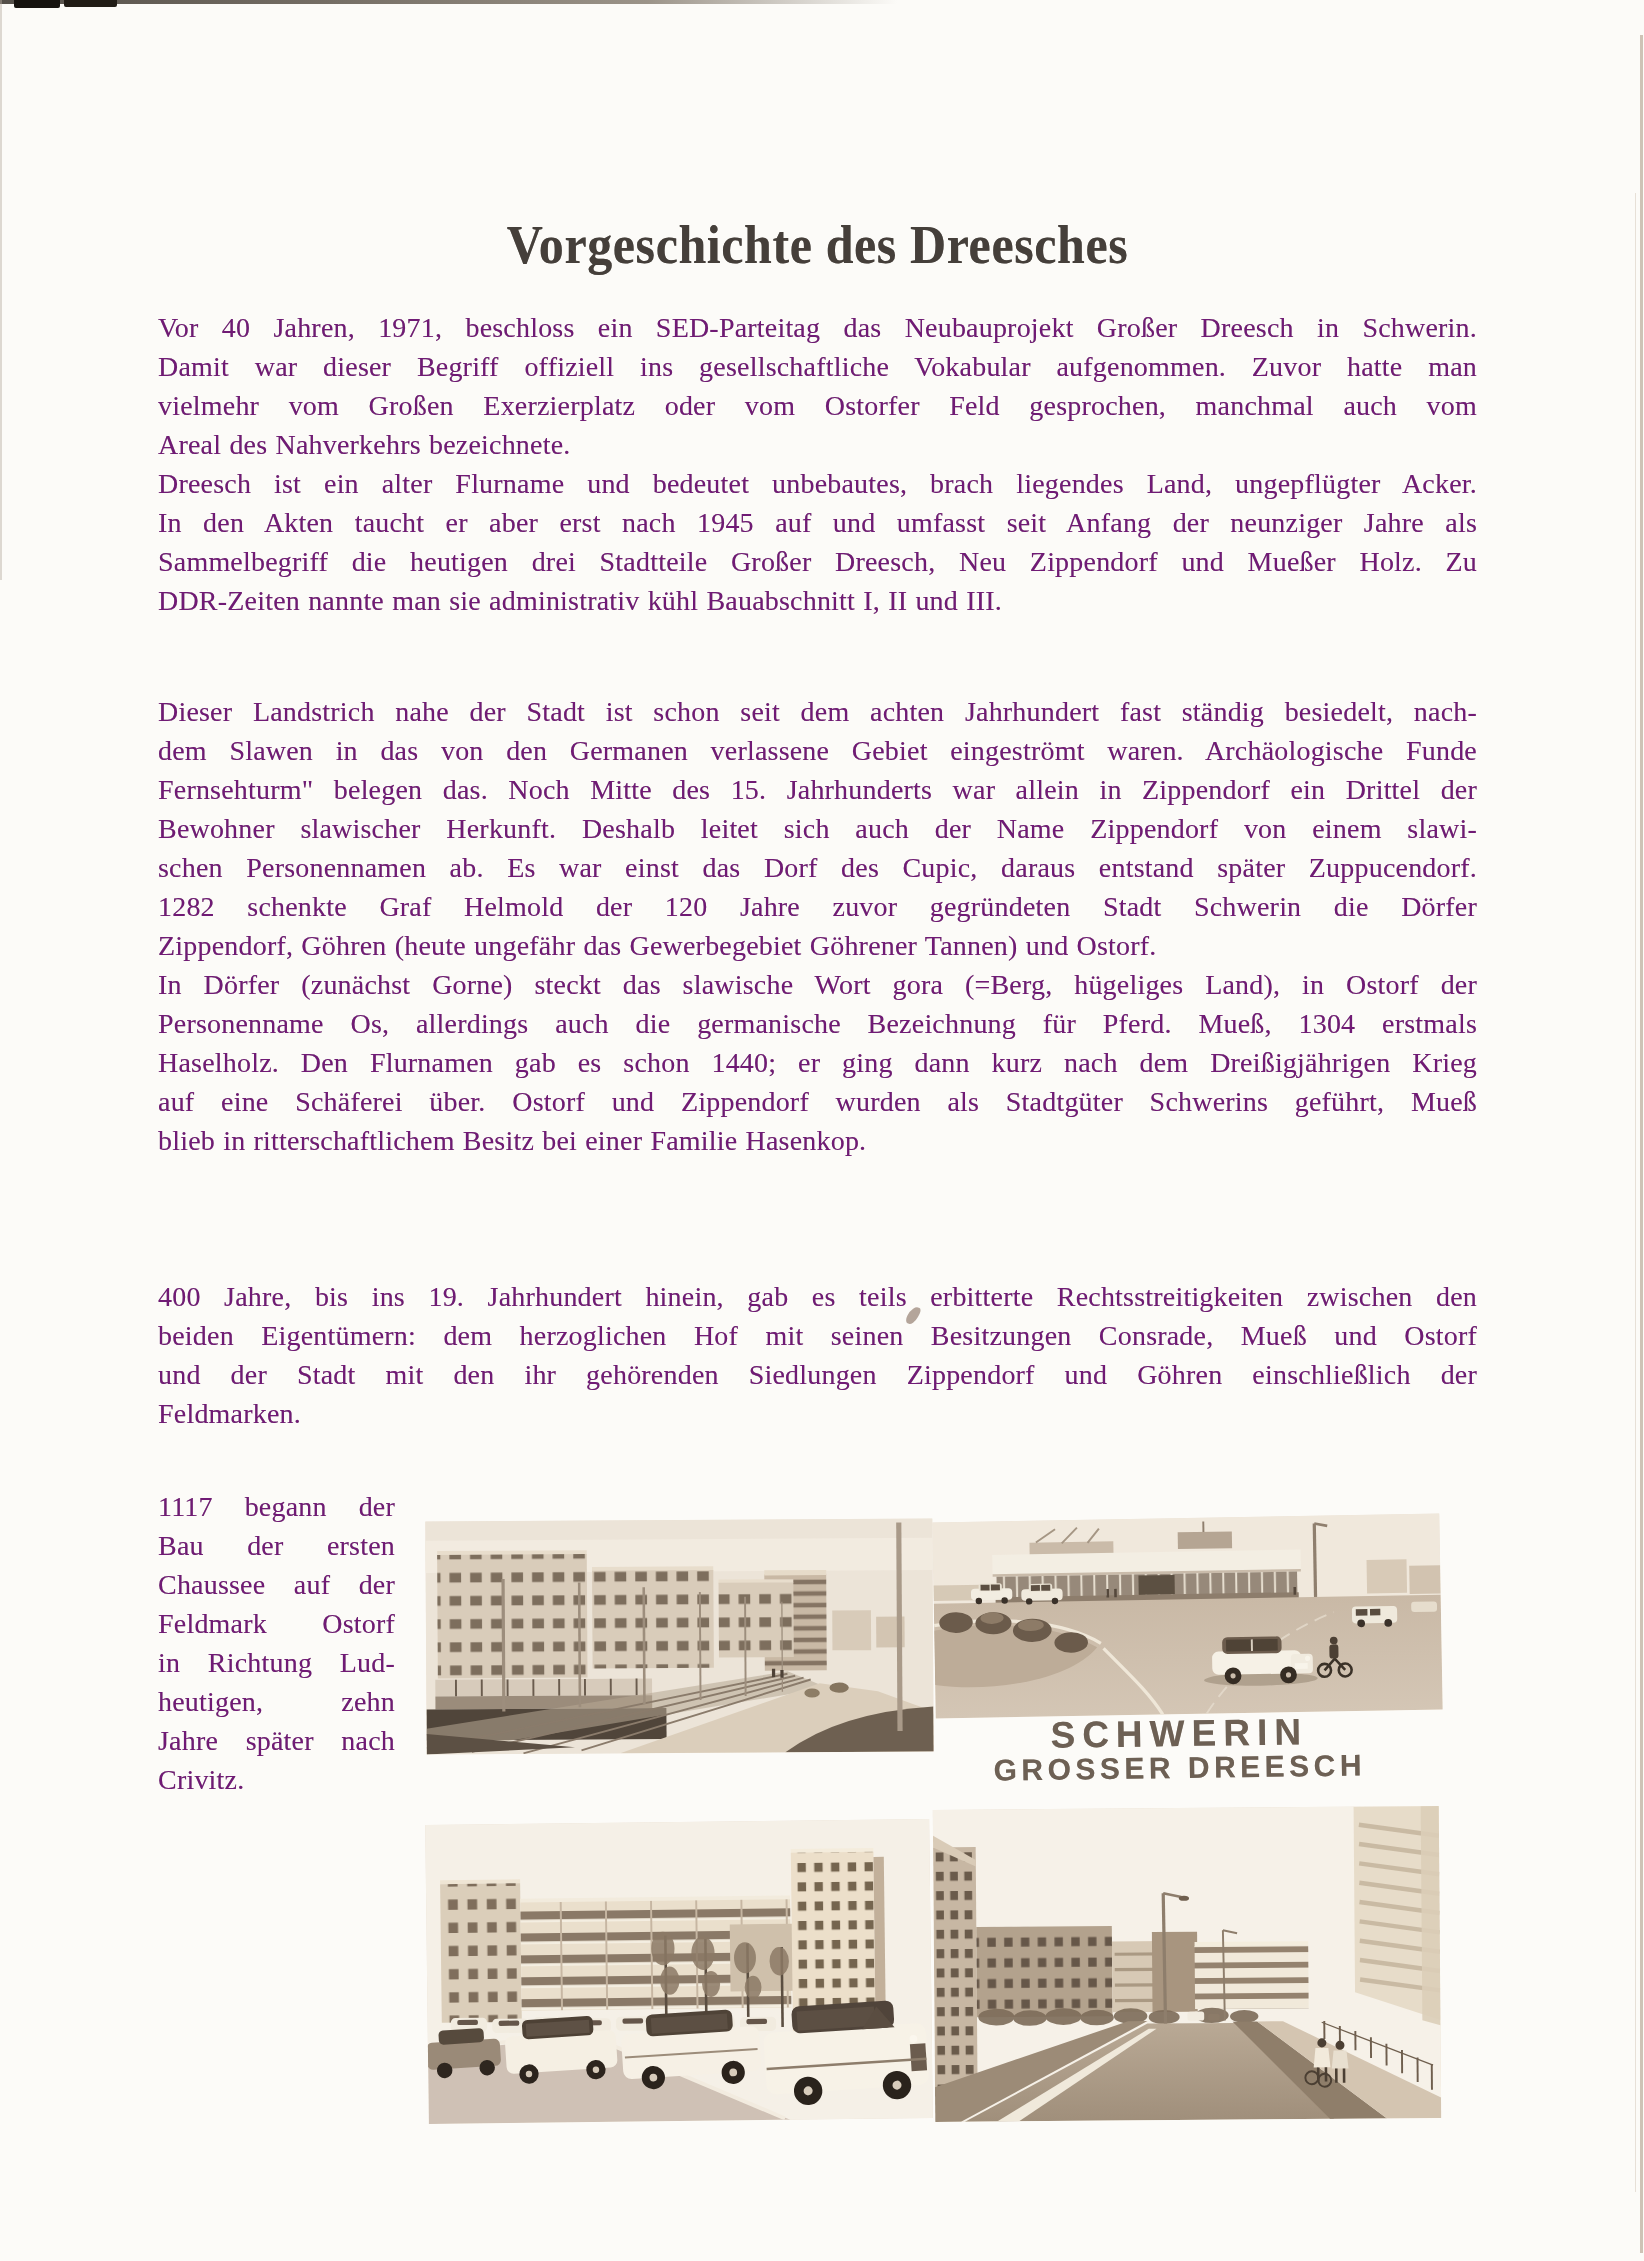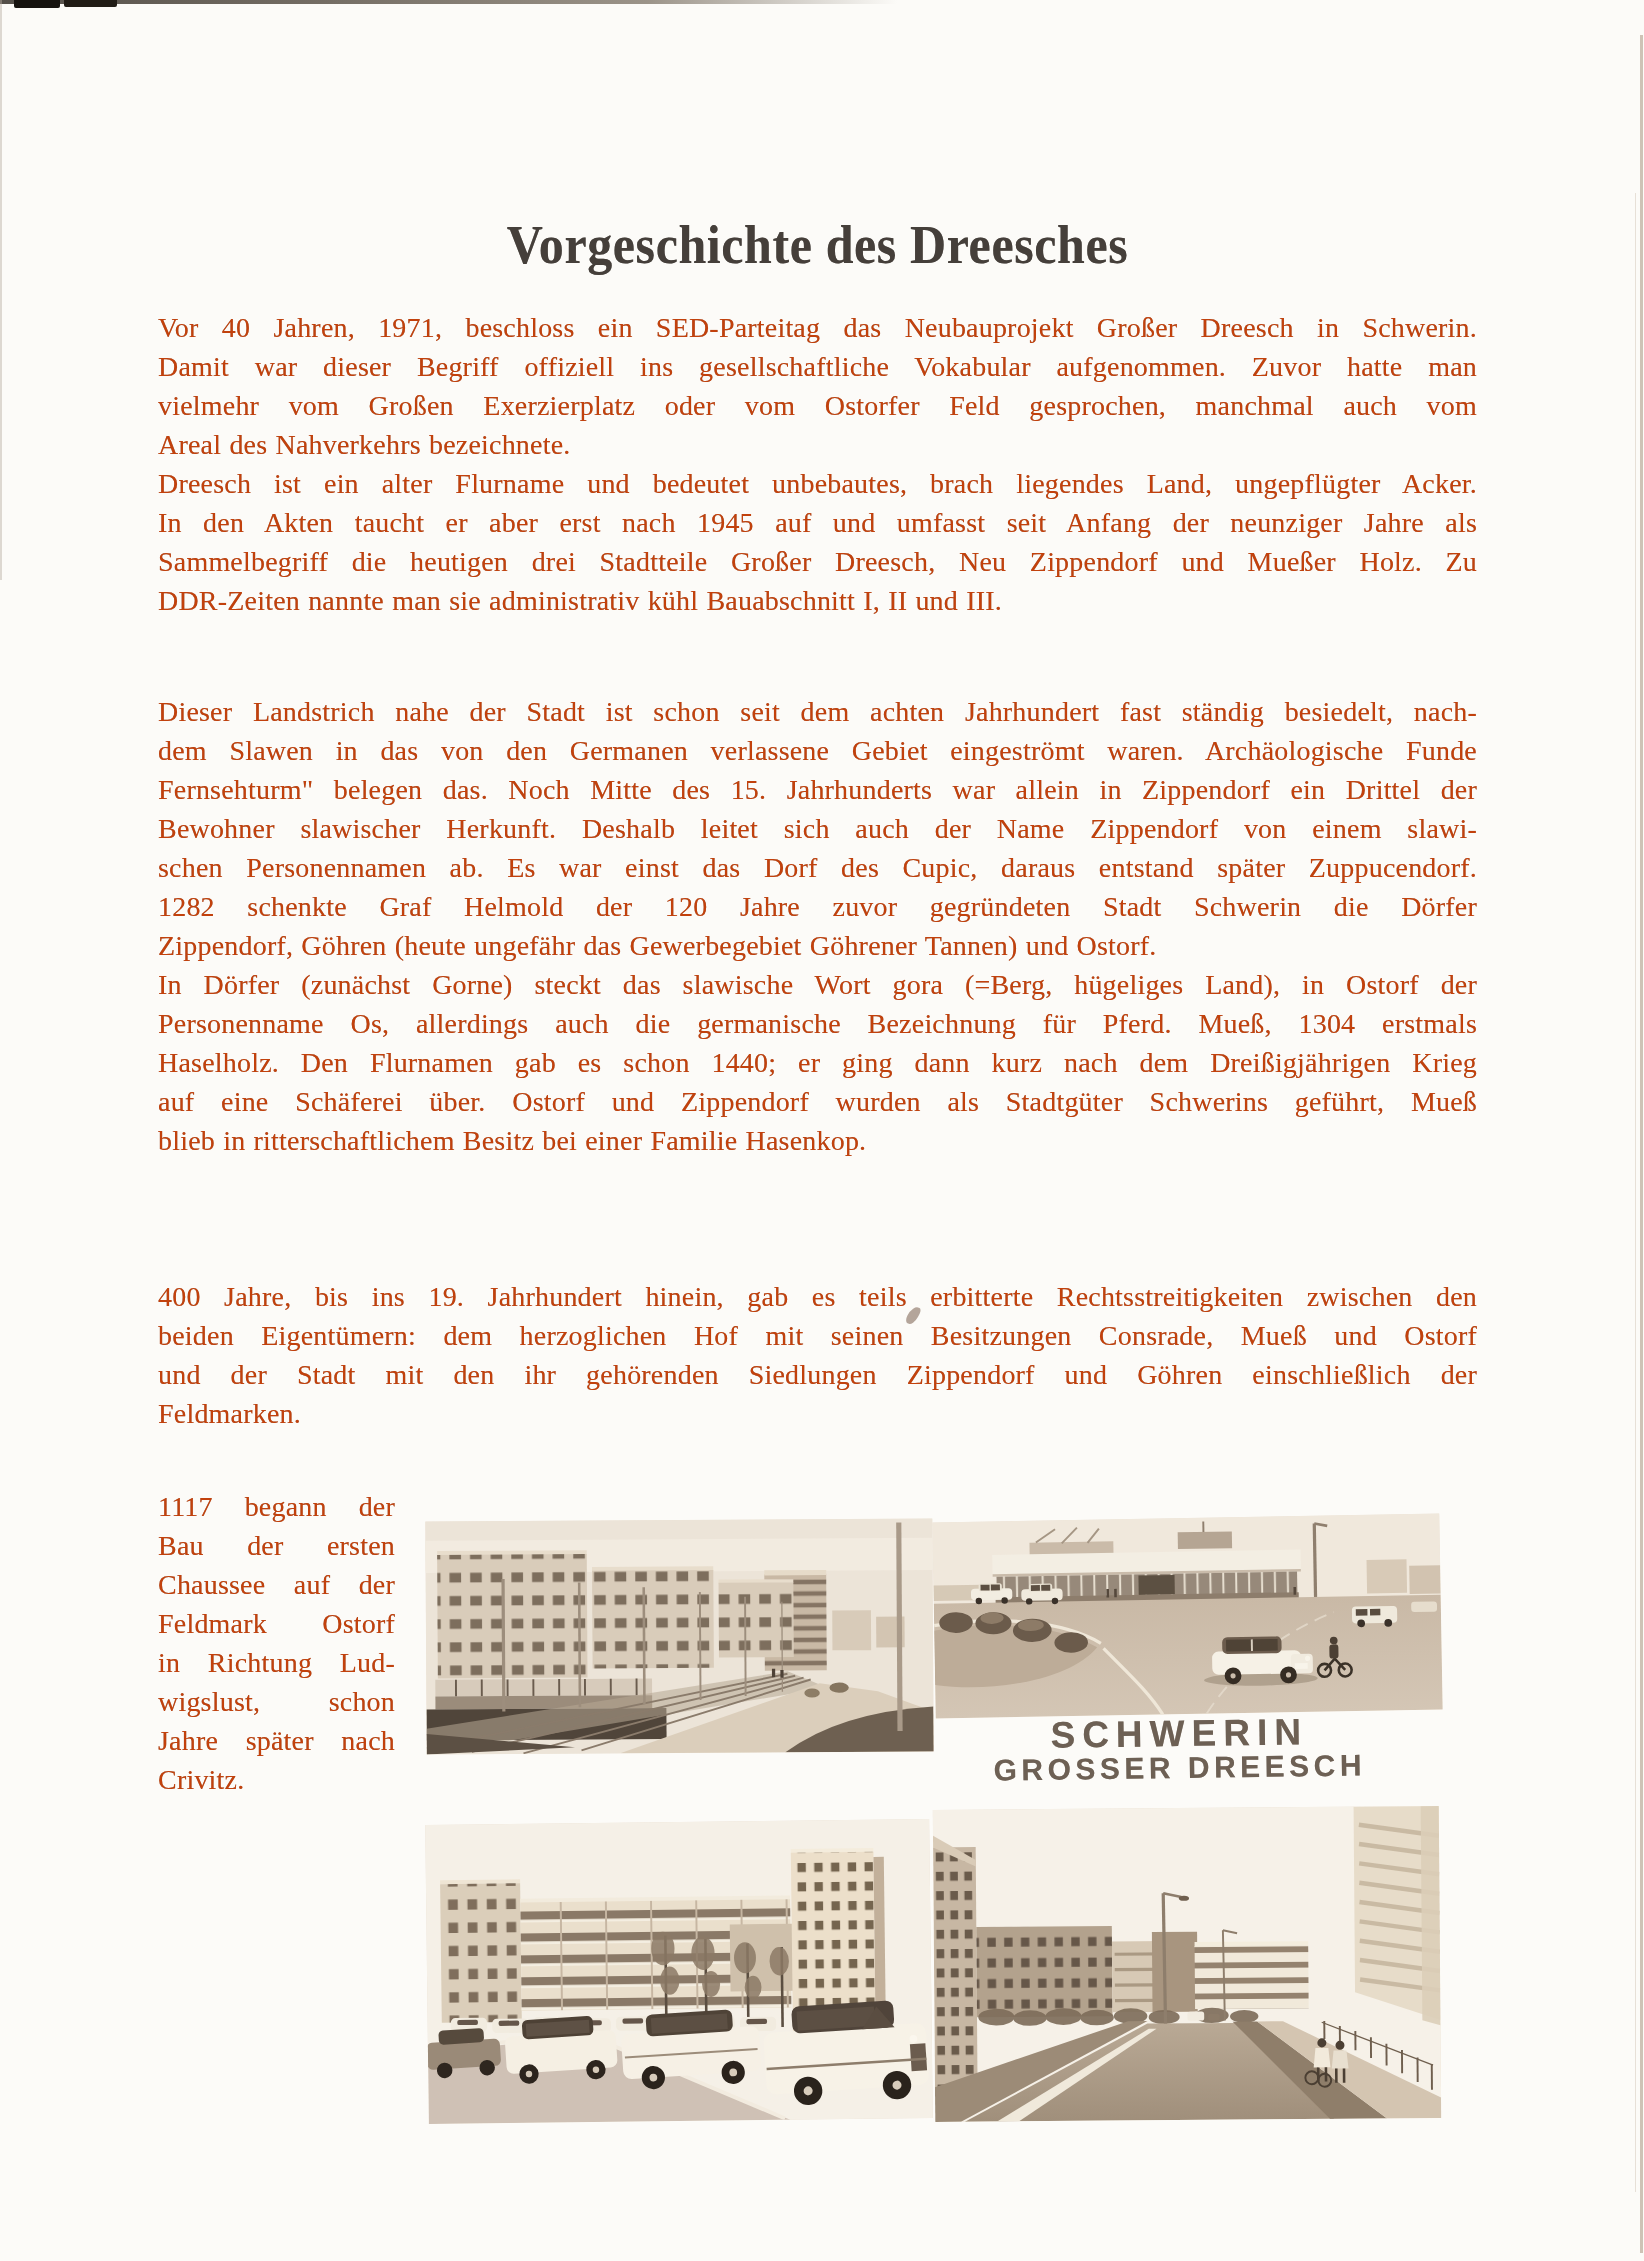--- a/index.html
+++ b/index.html
@@ -25,21 +25,21 @@
   
   .doc-title{
     position:absolute;left:158px;top:179px;width:1319px;height:71px;
     text-align:center;font-weight:700;font-size:50px;line-height:64px;
     color:#453f3a;letter-spacing:0.6px;
     text-shadow:0 0 0.6px rgba(69,63,58,.55);
     transform:scaleY(1.08);
   }
   .body-text{
     position:absolute;left:158px;width:1319px;
-    font-size:28px;line-height:39px;color:#c2410c;
+    font-size:28px;line-height:39px;color:#701a75;
     letter-spacing:0.2px;word-spacing:1px;
     text-shadow:0 0 0.6px rgba(59,53,48,.4);
   }
   .tline{text-align:justify;text-align-last:justify;}
   .tline-left{text-align-last:left;}
   #para-1{top:308px;}
   #para-2{top:692px;}
   #para-3{top:1277px;}
   #side-col{top:1487px;width:237px;}
   
@@ -103,21 +103,21 @@
       <div class="tline">beiden Eigentümern: dem herzoglichen Hof mit seinen Besitzungen Consrade, Mueß und Ostorf</div>
       <div class="tline">und der Stadt mit den ihr gehörenden Siedlungen Zippendorf und Göhren einschließlich der</div>
       <div class="tline tline-left">Feldmarken.</div>
     </div>
   <div id="side-col" class="body-text">
       <div class="tline">1117 begann der</div>
       <div class="tline">Bau der ersten</div>
       <div class="tline">Chaussee auf der</div>
       <div class="tline">Feldmark Ostorf</div>
       <div class="tline">in Richtung Lud-</div>
-      <div class="tline">wigslust, schon</div>
+      <div class="tline">heutigen, zehn</div>
       <div class="tline">Jahre später nach</div>
       <div class="tline tline-left">Crivitz.</div>
     </div>
 
   <div class="postcard-caption">
     <div class="caption-l1">SCHWERIN</div>
     <div class="caption-l2">GROSSER DREESCH</div>
   </div>
 
   <figure class="photo" id="photo-tram">

